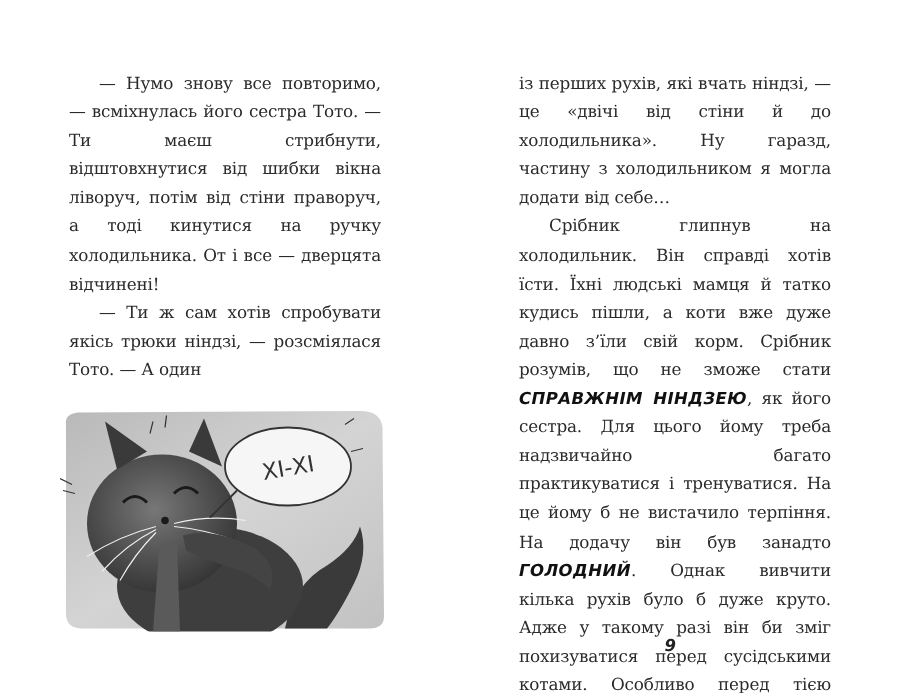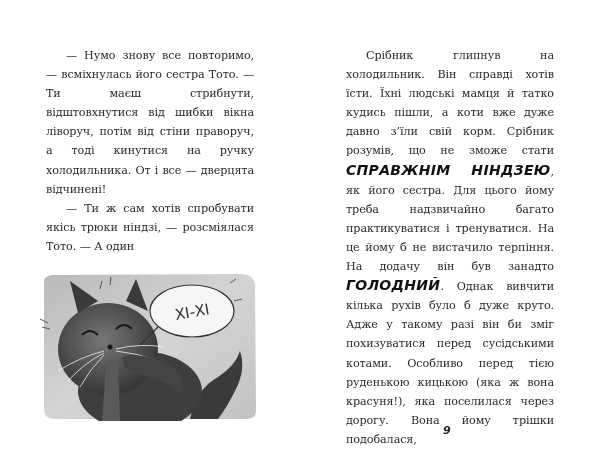--- a/index.html
+++ b/index.html
@@ -36,21 +36,21 @@
     .page-right .text-block { left: 46px; top: 46px; }
     .para {
       margin: 0;
       text-indent: 20px;
     }
     .para.noindent { text-indent: 0; }
     .emph {
       font-family: "DejaVu Sans", "Liberation Sans", sans-serif;
       font-weight: bold;
       font-style: italic;
-      font-size: 14px;
+      font-size: 11px;
       letter-spacing: 0.3px;
       color: #111;
       margin-top: 40px;
     }
     .illustration {
       position: absolute;
       left: 40px;
       top: 271px;
       width: 218px;
       height: 150px;
@@ -131,18 +131,19 @@
           <line x1="10" y1="58" x2="2" y2="56"></line>
           <line x1="190" y1="12" x2="196" y2="8"></line>
           <line x1="194" y1="30" x2="202" y2="28"></line>
         </g>
       </svg>
     </div>
   </div>
 
   <div class="page page-right">
     <div class="text-block">
+      <p class="para noindent">із перших рухів, які вчать ніндзі, — це «двічі від стіни й до холодильника». Ну гаразд, частину з холодильником я могла додати від себе…</p>
       <p class="para"><span>Срібник глипнув на холодильник. Він справді хотів їсти. Їхні людські мамця й татко кудись пішли, а коти вже дуже давно з’їли свій корм. Срібник розумів, що не зможе стати </span><span class="emph">СПРАВЖНІМ НІНДЗЕЮ</span><span>, як його сестра. Для цього йому треба надзвичайно багато практикуватися і тренуватися. На це йому б не вистачило терпіння. На додачу він був занадто </span><span class="emph">ГОЛОДНИЙ</span><span>. Однак вивчити кілька рухів було б дуже круто. Адже у такому разі він би зміг похизуватися перед сусідськими котами. Особливо перед тією руденькою кицькою (яка ж вона красуня!), яка поселилася через дорогу. Вона йому трішки подобалася,</span></p>
     </div>
     <div class="page-number">9</div>
   </div>
 
 </div>
 
 </body></html>

